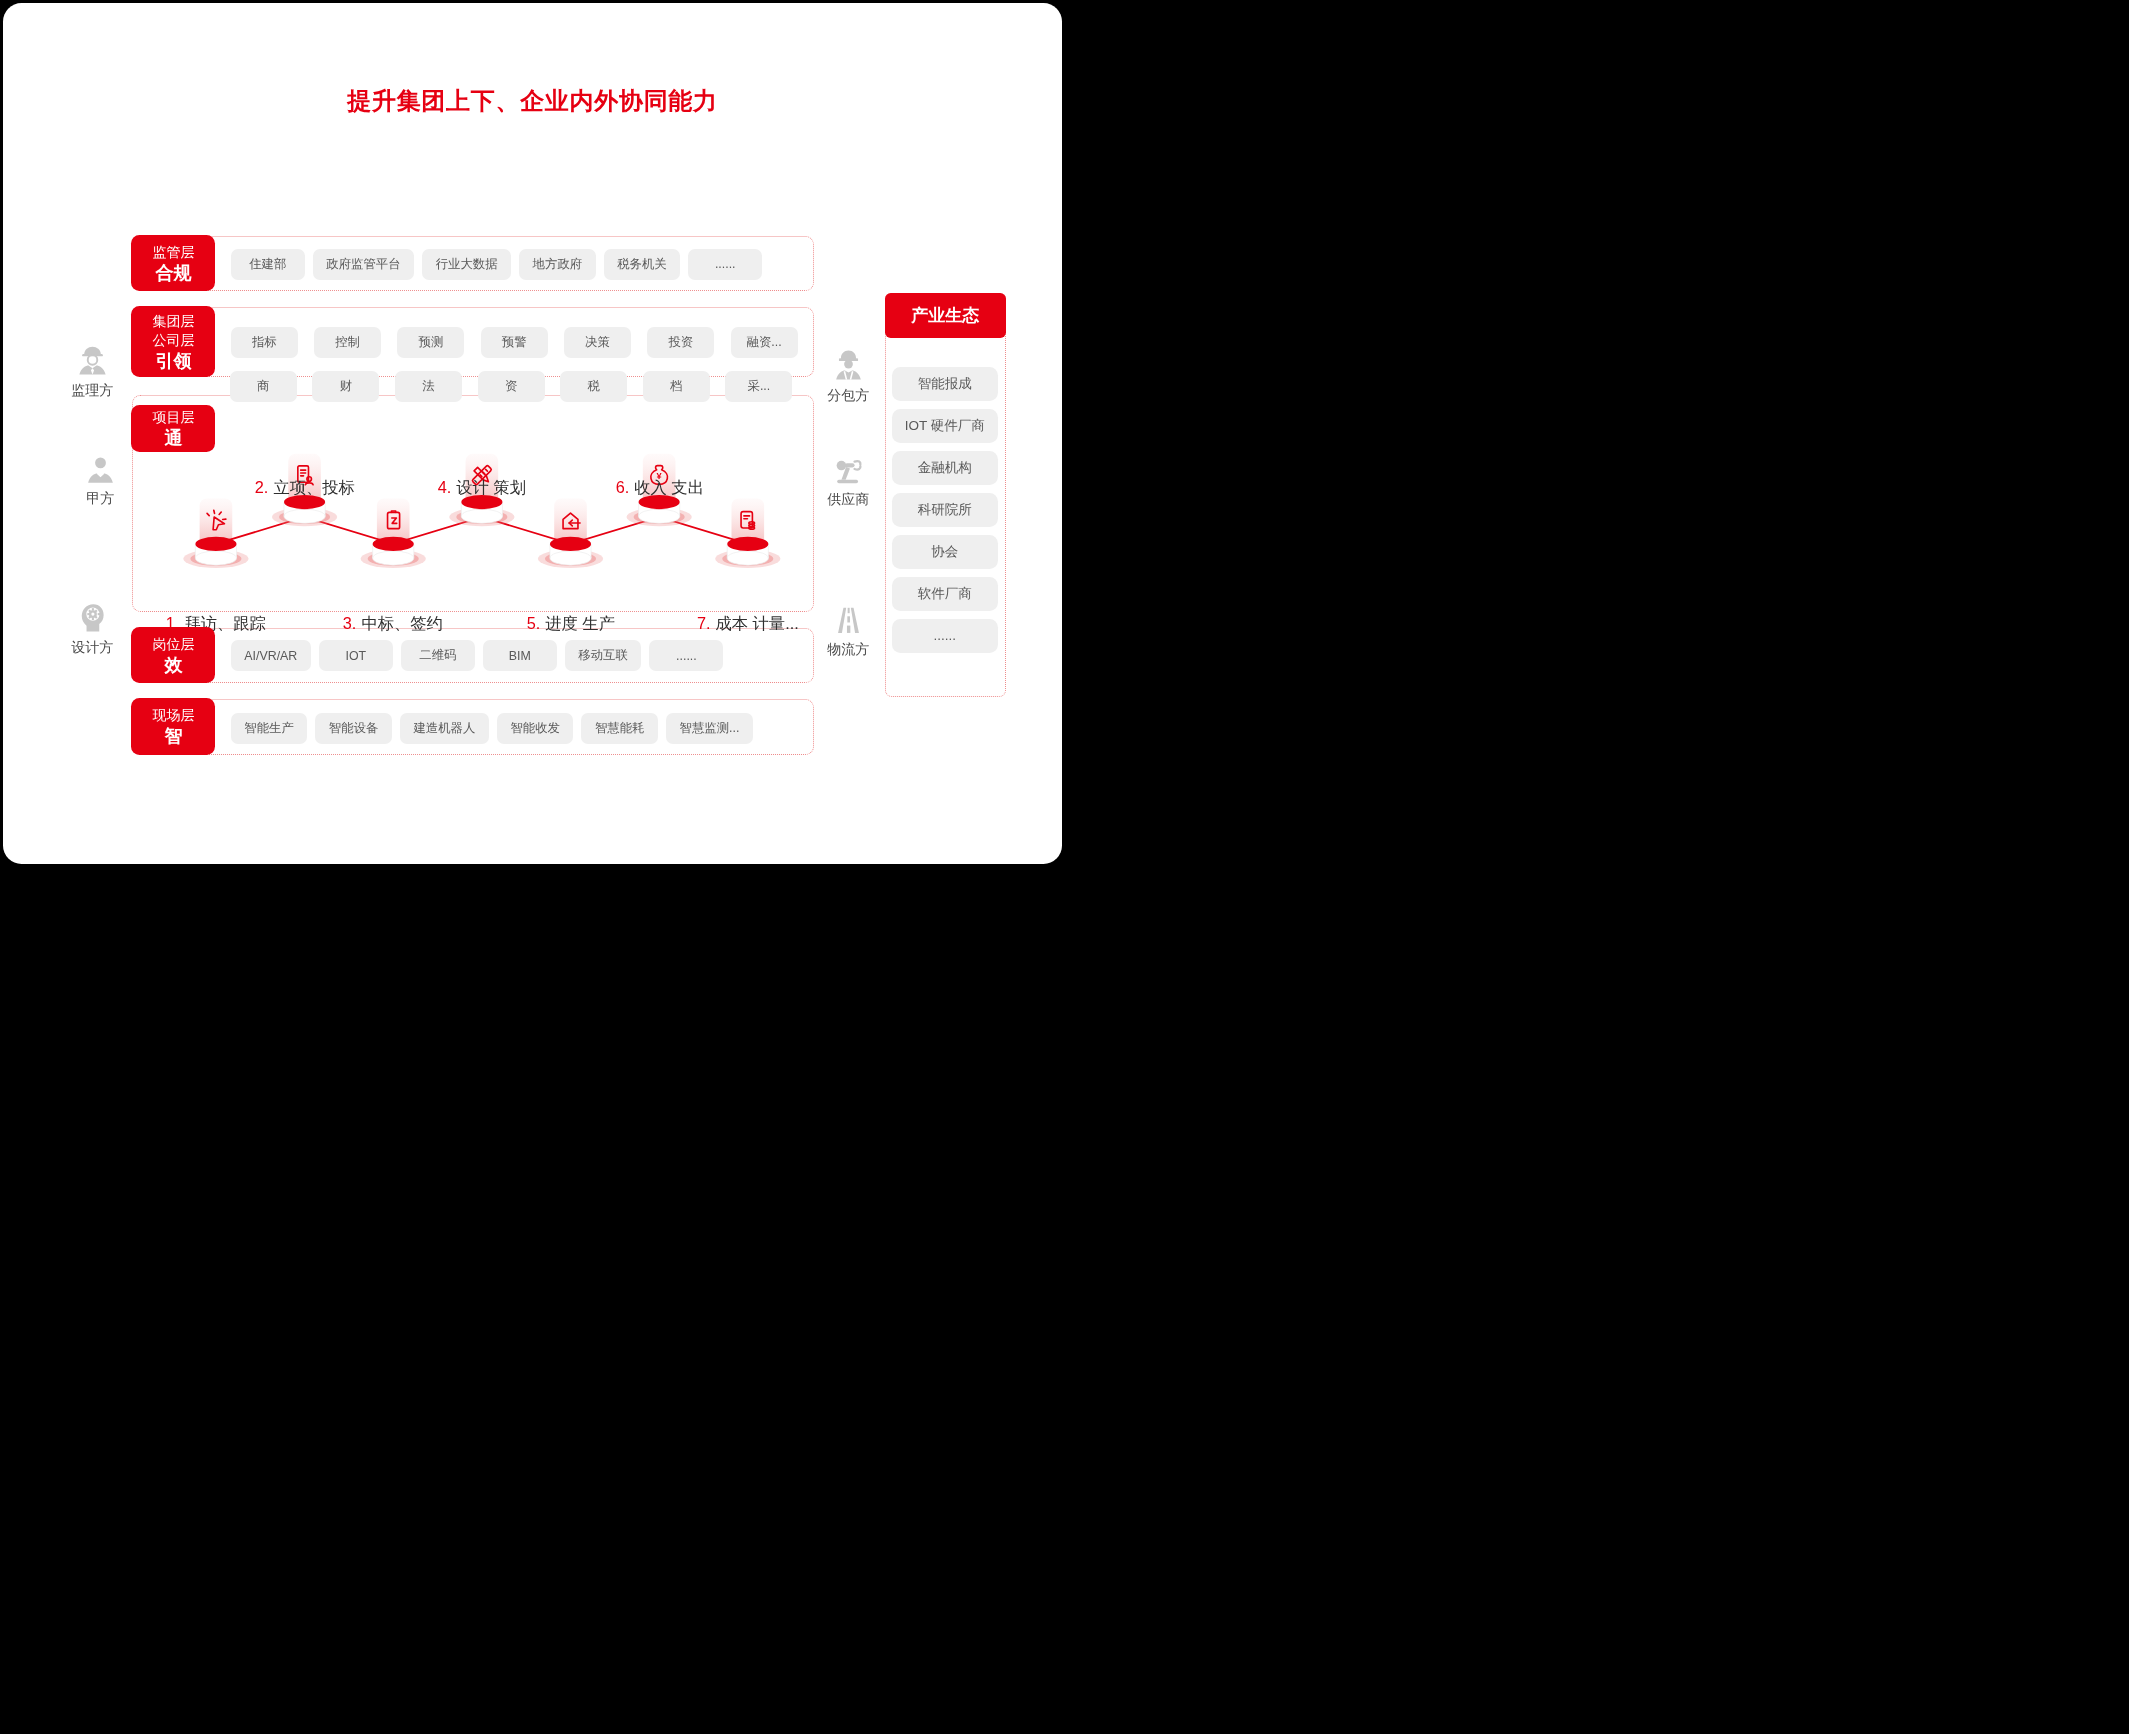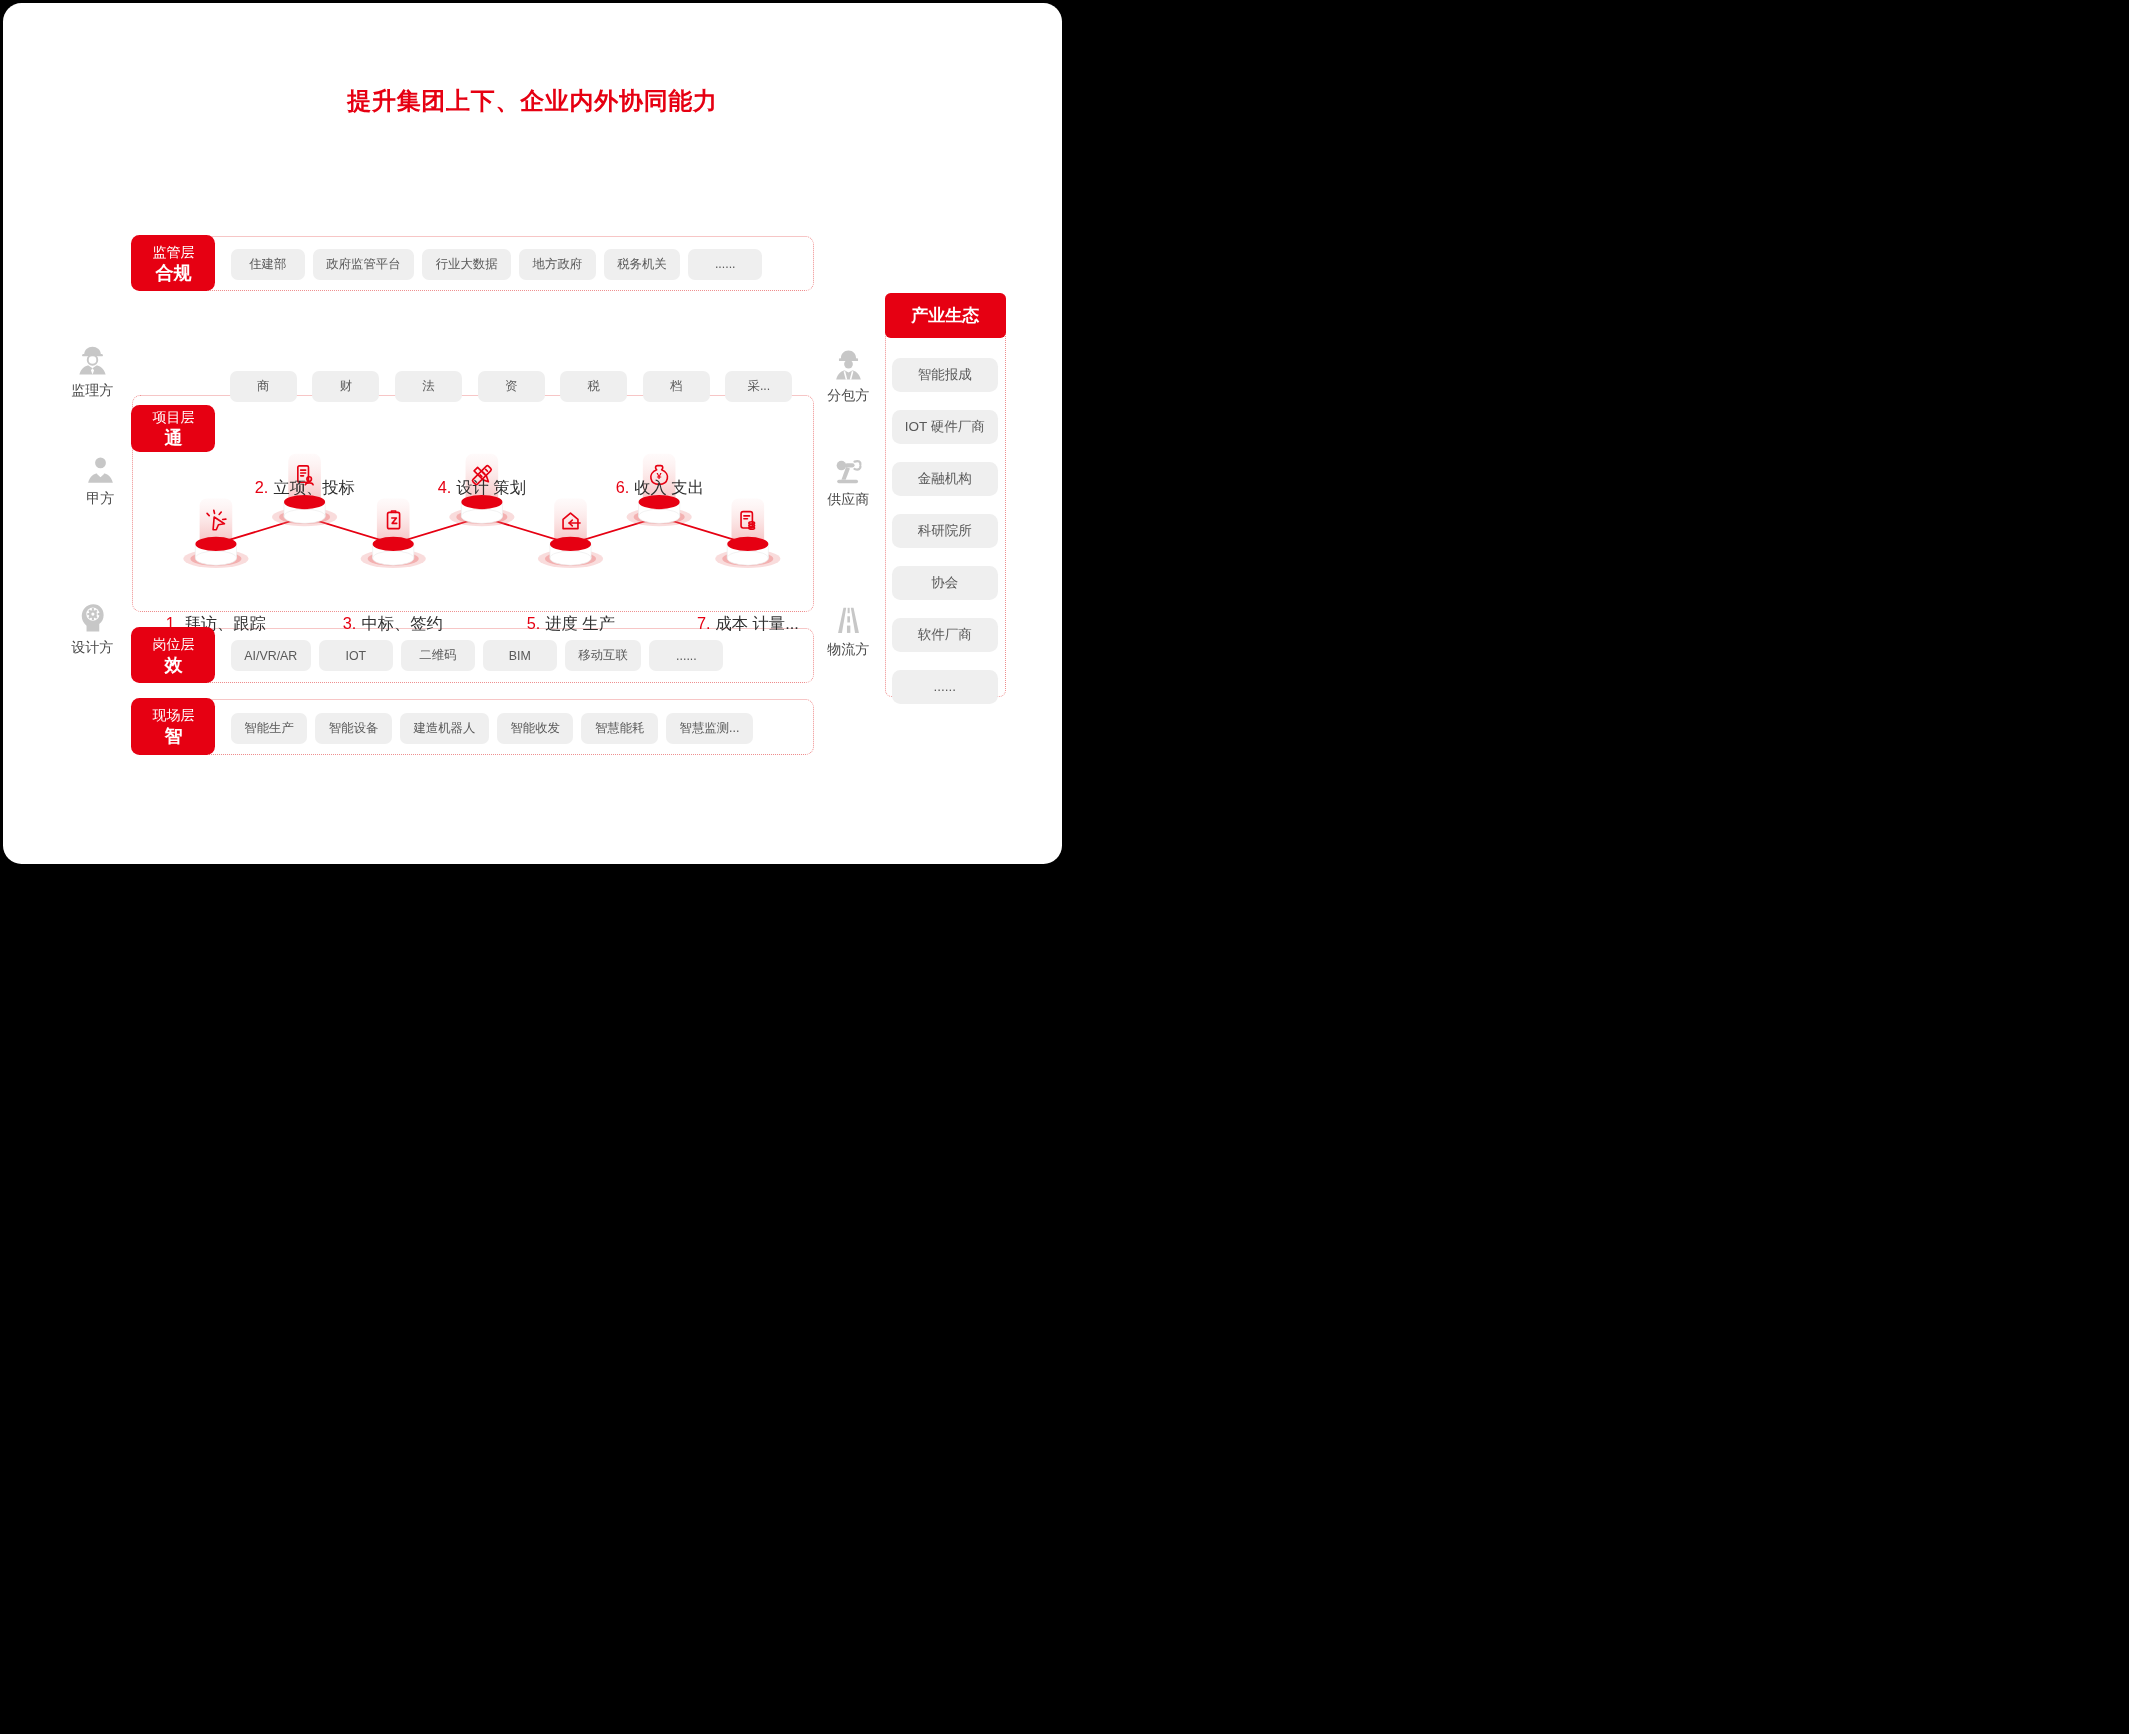--- a/index.html
+++ b/index.html
@@ -75,22 +75,22 @@
     border:1.4px dotted #ee8d8d;border-radius:7px;box-sizing:border-box;
   }
   .eco-header{
     position:absolute;left:882px;top:290px;width:121px;height:45px;
     background:#e60012;border-radius:5.7px;color:#fff;
     font-size:17px;font-weight:800;
     display:flex;align-items:center;justify-content:center;
     z-index:2;
   }
   .eco-list{
-    position:absolute;left:889px;top:355px;width:106px;
-    display:flex;flex-direction:column;gap:18px;z-index:2;justify-content:center;
+    position:absolute;left:889px;top:364px;width:106px;
+    display:flex;flex-direction:column;gap:8px;z-index:2;justify-content:center;
   }
   .eco-chip{
     height:34px;border-radius:8.5px;background:#efefef;
     color:#595959;font-size:13.5px;
     display:flex;align-items:center;justify-content:center;
     white-space:nowrap;
   }
 </style>
 </head>
 <body>
@@ -180,20 +180,37 @@
 
     <div class="chip">住建部</div>
         <div class="chip">政府监管平台</div>
         <div class="chip">行业大数据</div>
         <div class="chip">地方政府</div>
         <div class="chip">税务机关</div>
         <div class="chip">......</div>
       </div>
   </div>
 
+  <div class="band" id="band-group">
+    <div class="band-label">
+      <span class="bl1">集团层</span>
+      <span class="bl1">公司层</span>
+      <span class="bl2">引领</span>
+    </div>
+    <div class="chips">
+
+    <div class="chip sq">指标</div>
+        <div class="chip sq">控制</div>
+        <div class="chip sq">预测</div>
+        <div class="chip sq">预警</div>
+        <div class="chip sq">决策</div>
+        <div class="chip sq">投资</div>
+        <div class="chip sq">融资...</div>
+      </div>
+  </div>
 
   <div class="chips straddle">
 
   <div class="chip sq">商</div>
       <div class="chip sq">财</div>
       <div class="chip sq">法</div>
       <div class="chip sq">资</div>
       <div class="chip sq">税</div>
       <div class="chip sq">档</div>
       <div class="chip sq">采...</div>

